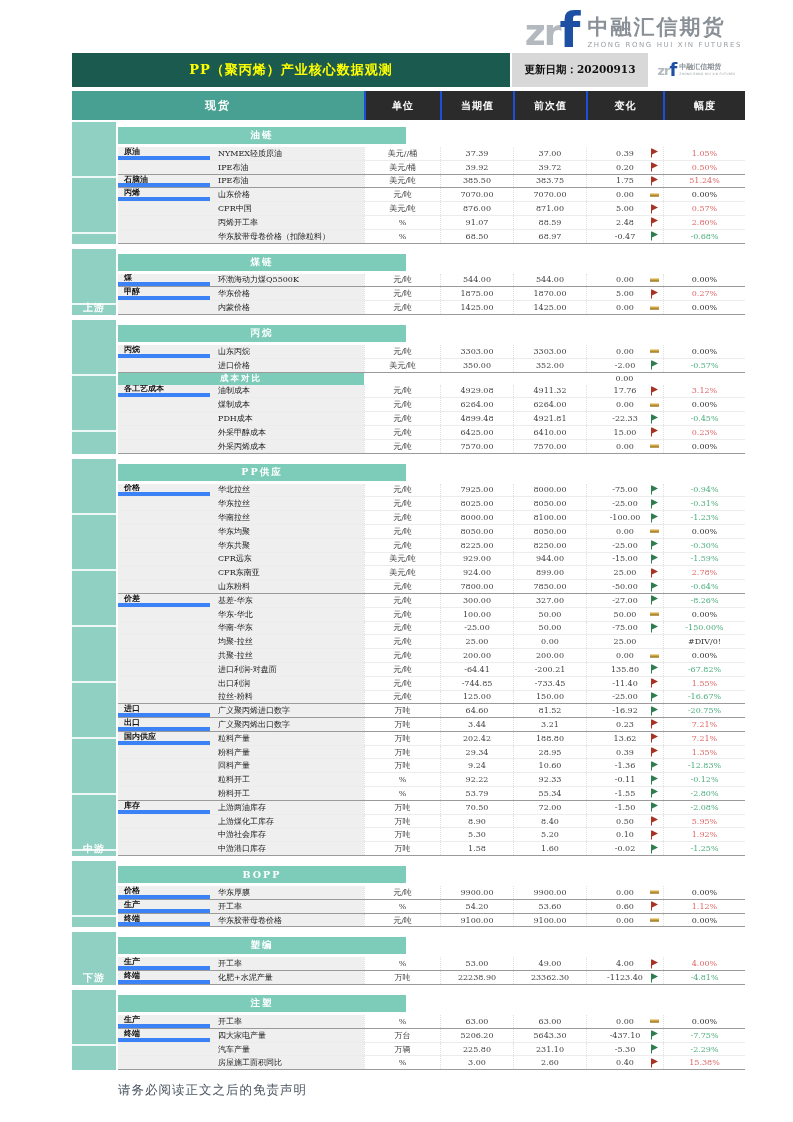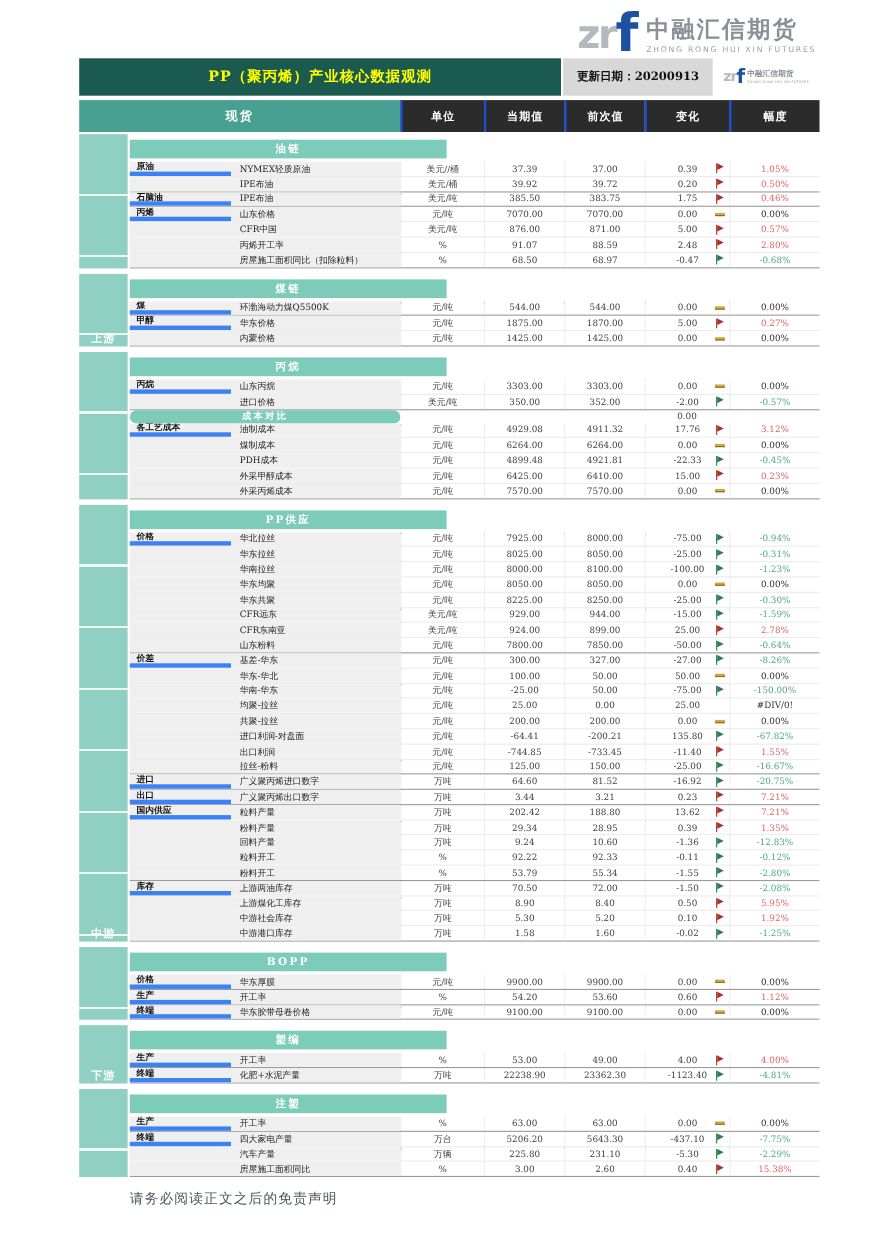--- a/index.html
+++ b/index.html
@@ -49,21 +49,21 @@
   .c.u, .c.v, .c.p { justify-content:center; color:#444; border-left:1px dotted #e0e0e0; }
   .c.ch { position:relative; }
   .flag { position:absolute; right:4px; top:50%; transform:translateY(-50%); width:8px; height:9px; }
   .flag.up, .flag.down { border-left:1.6px solid currentColor; }
   .flag.up { color:#a93226; } .flag.down { color:#2e7d4f; }
   .flag.up::after, .flag.down::after { content:''; position:absolute; left:0; top:0; width:0; height:0;
     border-top:3px solid transparent; border-bottom:3px solid transparent; border-left:6px solid currentColor; }
   .flag.flat { width:9px; height:3px; background:#d4a843; border-bottom:1px solid #8a6d1f; top:50%; }
   .p.red { color:#e06666; } .p.green { color:#4cae7e; } .p.plain { color:#333; }
   .subrow { display:grid; grid-template-columns:92px 154px 76px 73px 73px 77px 82px; height:12px; align-items:stretch; font-size:8px; }
-  .sub-bar { grid-column:1 / 3; background:#7dccba; color:#fff; font-weight:bold; font-size:8.5px; display:flex; align-items:center; justify-content:center; letter-spacing:2px;border-radius:6px; }
+  .sub-bar { grid-column:1 / 3; background:#7dccba; color:#fff; font-weight:bold; font-size:8.5px; display:flex; align-items:center; justify-content:center; letter-spacing:2px; }
   .sub-change { grid-column:6; display:flex; align-items:center; justify-content:center; color:#444; }
   
   .disclaimer { margin:12px 0 0 46px; color:#4a5560; font-size:12.5px; letter-spacing:1px; }
 </style>
 </head>
 <body>
 
 <div class="page">
 
   <div class="top-logo">
@@ -125,21 +125,21 @@
                 <div class="c v ch">0.20<span class="flag up"></span></div>
                 <div class="c p red">0.50%</div>
               </div>
               <div class="trow gend">
                 <div class="c g glabel">石脑油</div>
                 <div class="c i">IPE布油</div>
                 <div class="c u">美元/吨</div>
                 <div class="c v">385.50</div>
                 <div class="c v">383.75</div>
                 <div class="c v ch">1.75<span class="flag up"></span></div>
-                <div class="c p red">0.46%</div>
+                <div class="c p red">51.24%</div>
               </div>
               <div class="trow">
                 <div class="c g glabel">丙烯</div>
                 <div class="c i">山东价格</div>
                 <div class="c u">元/吨</div>
                 <div class="c v">7070.00</div>
                 <div class="c v">7070.00</div>
                 <div class="c v ch">0.00<span class="flag flat"></span></div>
                 <div class="c p plain">0.00%</div>
               </div>
@@ -156,21 +156,21 @@
                 <div class="c g"></div>
                 <div class="c i">丙烯开工率</div>
                 <div class="c u">%</div>
                 <div class="c v">91.07</div>
                 <div class="c v">88.59</div>
                 <div class="c v ch">2.48<span class="flag up"></span></div>
                 <div class="c p red">2.80%</div>
               </div>
               <div class="trow gend">
                 <div class="c g"></div>
-                <div class="c i">房屋施工面积同比（扣除粒料）</div>
+                <div class="c i">华东胶带母卷价格（扣除粒料）</div>
                 <div class="c u">%</div>
                 <div class="c v">68.50</div>
                 <div class="c v">68.97</div>
                 <div class="c v ch">-0.47<span class="flag down"></span></div>
                 <div class="c p green">-0.68%</div>
               </div>
             </div>
           </div>
           <div class="section-row">
             <div class="band-seg">

